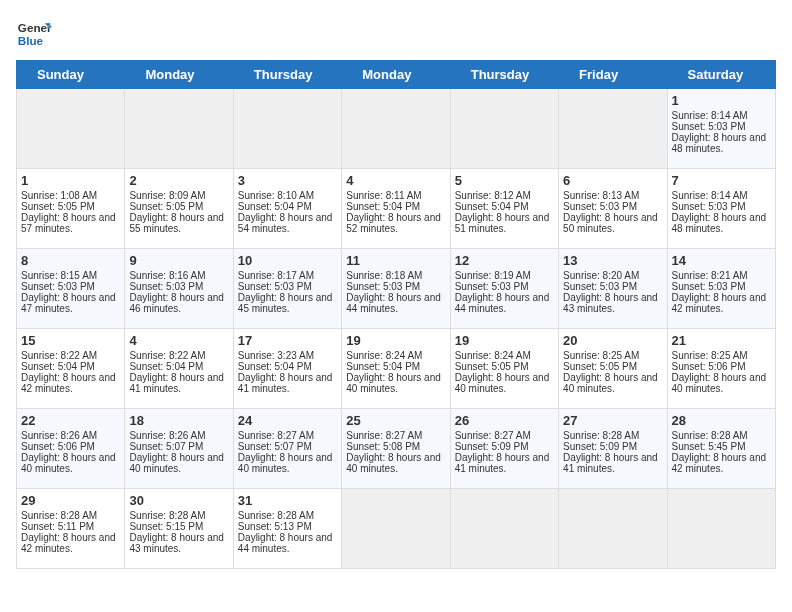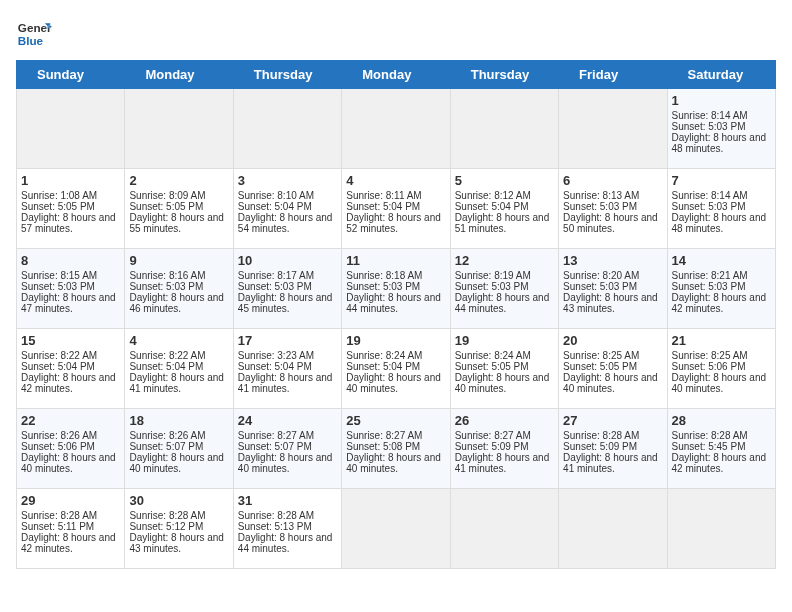--- a/index.html
+++ b/index.html
@@ -239,21 +239,21 @@
         <span>Sunset: 5:45 PM</span><br>
         <span>Daylight: 8 hours and 42 minutes.</span></td>
       </tr>
       <tr>
         <td><span class="day-number">29</span>
         <span>Sunrise: 8:28 AM</span><br>
         <span>Sunset: 5:11 PM</span><br>
         <span>Daylight: 8 hours and 42 minutes.</span></td>
         <td><span class="day-number">30</span>
         <span>Sunrise: 8:28 AM</span><br>
-        <span>Sunset: 5:12 PM</span><br>
+        <span>Sunset: 5:15 PM</span><br>
         <span>Daylight: 8 hours and 43 minutes.</span></td>
         <td><span class="day-number">31</span>
         <span>Sunrise: 8:28 AM</span><br>
         <span>Sunset: 5:13 PM</span><br>
         <span>Daylight: 8 hours and 44 minutes.</span></td>
         <td class="empty-cell"></td>
         <td class="empty-cell"></td>
         <td class="empty-cell"></td>
         <td class="empty-cell"></td>
       </tr>

